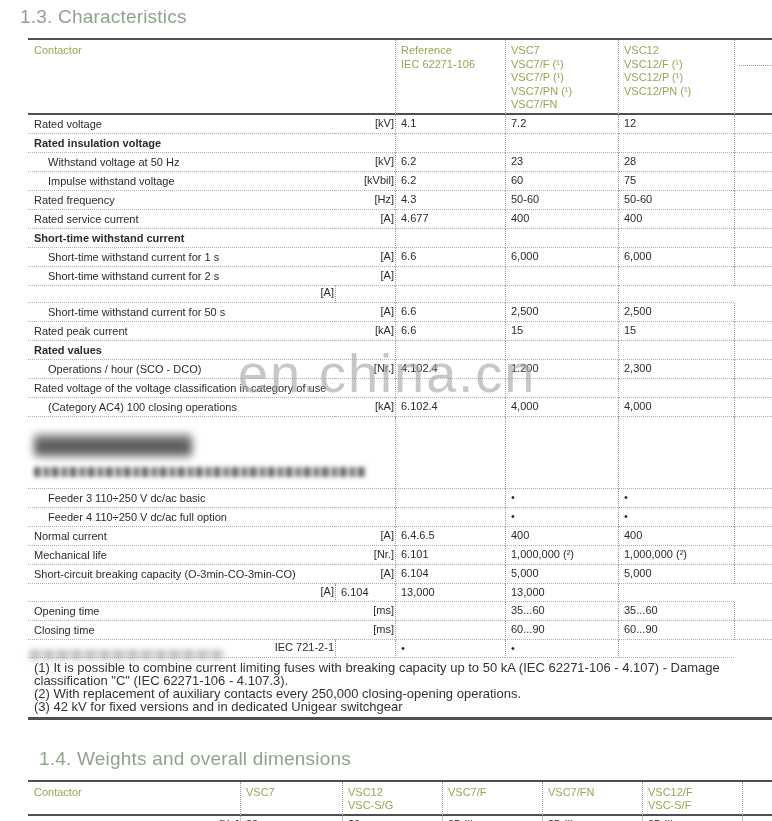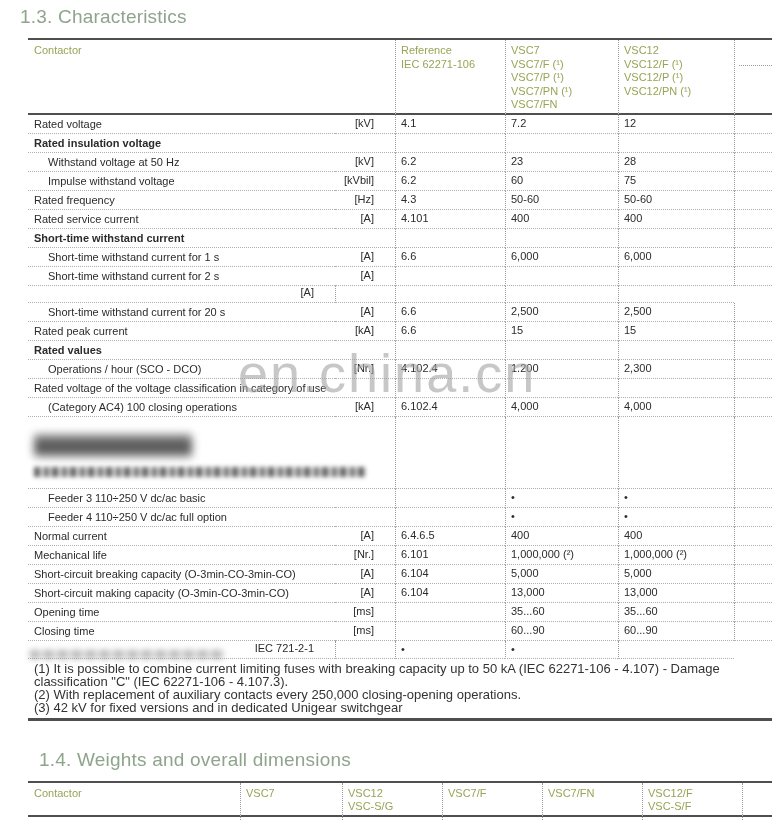--- a/index.html
+++ b/index.html
@@ -7,21 +7,21 @@
   .page{position:relative;width:660px;height:821px;}
 
   .sec-title{font-size:19px;font-weight:400;color:#8fa48c;margin:0;padding:6px 0 10px 20px;letter-spacing:.2px;}
 
   
   .tbl{margin-left:28px;width:752px;border-top:2px solid #4f4f4f;}
   .pre{white-space:pre-line;}
   .olive{color:#98a455;}
   .c{position:relative;box-sizing:border-box;font-size:11px;line-height:15px;}
   .val{border-left:1px dotted #9a9a9a;padding:1px 2px 1px 5px;}
-  .unit-abs{position:absolute;right:21px;bottom:2px;white-space:nowrap;}
+  .unit-abs{position:absolute;right:1px;bottom:2px;white-space:nowrap;}
 
   
   .row13{display:grid;grid-template-columns:307px 60px 110px 113px 116px 46px;}
   .row13 > .c{border-bottom:1px dotted #b0b0b0;}
   .t13-header > .c{border-bottom:2px solid #4f4f4f;padding-top:4px;}
   .t13-header{min-height:58px;}
   .t13-header .c{font-size:11px;line-height:13.5px;}
   .hdot{position:absolute;top:25px;left:4px;right:-0px;border-top:1px dotted #9a9a9a;}
   .body13 .c{min-height:17px;}
   .lab{padding:2px 2px 1px 6px;}
@@ -117,21 +117,21 @@
           <div class="c val">4.3</div>
           <div class="c val">50-60</div>
           <div class="c val">50-60</div>
           <div class="c val"></div>
         </div>
         <div class="row13">
           <div class="c lab">Rated service current</div>
           <div class="c">
             <div class="unit-abs">[A]</div>
           </div>
-          <div class="c val">4.101</div>
+          <div class="c val">4.677</div>
           <div class="c val">400</div>
           <div class="c val">400</div>
           <div class="c val"></div>
         </div>
         <div class="row13">
           <div class="c lab span2 bold">Short-time withstand current</div>
           <div class="c val"></div>
           <div class="c val"></div>
           <div class="c val"></div>
           <div class="c val"></div>
@@ -159,21 +159,21 @@
         <div class="row13">
           <div class="c">
             <div class="unit-abs">[A]</div>
           </div>
           <div class="c val"></div>
           <div class="c val"></div>
           <div class="c val"></div>
           <div class="c val"></div>
         </div>
         <div class="row13">
-          <div class="c lab ind">Short-time withstand current for 20 s</div>
+          <div class="c lab ind">Short-time withstand current for 50 s</div>
           <div class="c">
             <div class="unit-abs">[A]</div>
           </div>
           <div class="c val">6.6</div>
           <div class="c val">2,500</div>
           <div class="c val">2,500</div>
           <div class="c val"></div>
         </div>
         <div class="row13">
           <div class="c lab">Rated peak current</div>
@@ -273,21 +273,20 @@
           <div class="c lab">Short-circuit breaking capacity  (O-3min-CO-3min-CO)</div>
           <div class="c">
             <div class="unit-abs">[A]</div>
           </div>
           <div class="c val">6.104</div>
           <div class="c val">5,000</div>
           <div class="c val">5,000</div>
           <div class="c val"></div>
         </div>
         <div class="row13">
-          <div class="c lab">Short-circuit making capacity (O-3min-CO-3min-CO)</div>
           <div class="c">
             <div class="unit-abs">[A]</div>
           </div>
           <div class="c val">6.104</div>
           <div class="c val">13,000</div>
           <div class="c val">13,000</div>
           <div class="c val"></div>
         </div>
         <div class="row13">
           <div class="c lab">Opening time</div>

